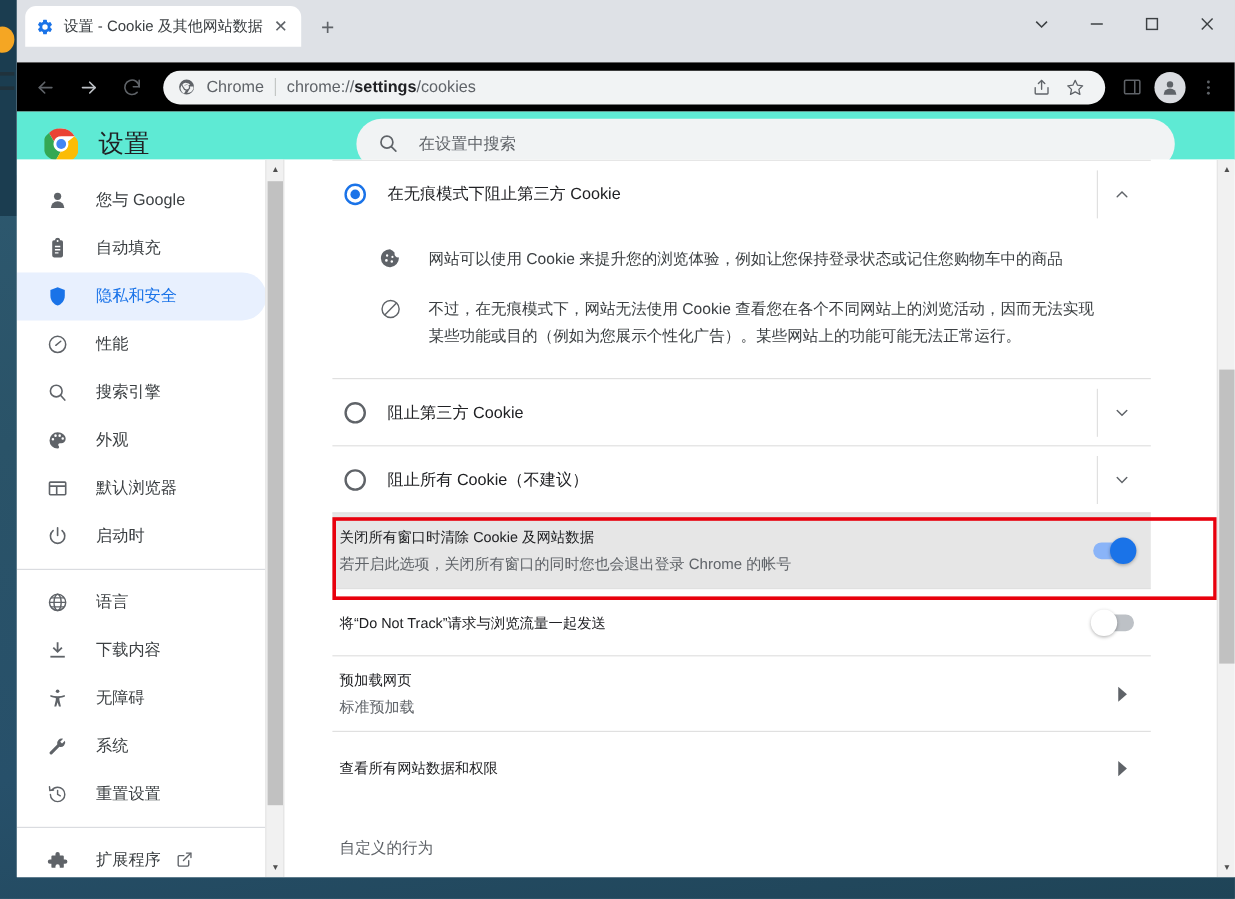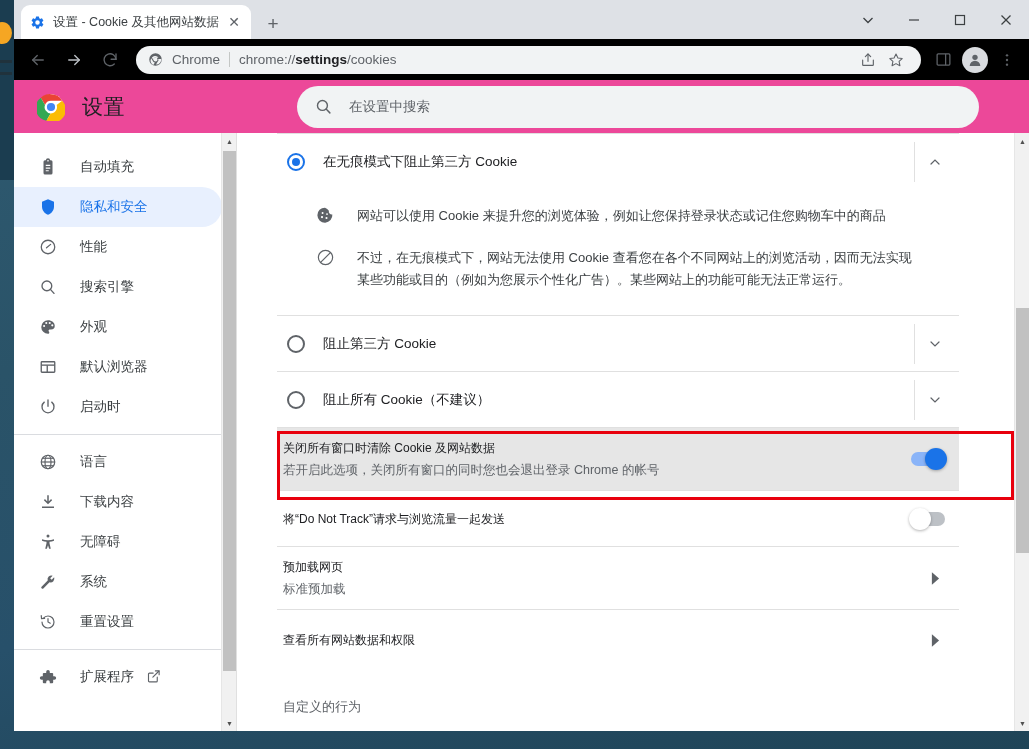--- a/index.html
+++ b/index.html
@@ -29,21 +29,21 @@
   #edge-mark1{top:60px;}
   #edge-mark2{top:72px;}
 
   
   #window{
     position:absolute;left:14px;top:0;width:1015px;height:731px;
     background:#ffffff;overflow:hidden;
   }
   
   #tabstrip{
-    position:relative;height:39px;background:#dee1e6;
+    position:relative;height:52px;background:#dee1e6;
   }
   #tab{
     position:absolute;left:7px;top:5px;height:34px;width:230px;
     background:#fff;border-radius:9px 9px 0 0;
     display:flex;align-items:center;padding:0 8px;box-sizing:border-box;
   }
   #tab .favicon{width:16px;height:16px;flex:0 0 16px;margin-right:8px;display:flex;align-items:center;justify-content:center;}
   #tab .title{
     font-size:12.5px;color:#3c4043;white-space:nowrap;overflow:hidden;
     text-overflow:ellipsis;flex:1;
@@ -90,21 +90,21 @@
     width:30px;height:30px;display:flex;align-items:center;justify-content:center;
     color:#5f6368;margin:0 1px;border-radius:50%;
   }
   #avatar{
     width:26px;height:26px;border-radius:50%;background:#dadce0;
     display:flex;align-items:center;justify-content:center;color:#5f6368;margin:0 3px;
   }
 
   
   #settings-header{
-    height:53px;background:#ec4899;display:flex;align-items:center;
+    height:53px;background:#5eead4;display:flex;align-items:center;
     position:relative;
     text-align:center;
   }
   #chrome-logo{width:28px;height:28px;margin-left:23px;}
   #settings-title{
     font-size:21px;color:#202124;margin-left:17px;letter-spacing:.5px;
   }
   #searchbox{
     position:absolute;left:283px;width:682px;height:42px;
     background:#f1f3f4;border-radius:21px;display:flex;align-items:center;
@@ -372,20 +372,29 @@
           </svg>
       </span>
       <span class="splaceholder">在设置中搜索</span>
     </div>
   </div>
 
   <div id="body-region">
 
     <div id="sidebar">
 
+      <div class="nav-item">
+        <span class="ni-icon">
+          <svg width="18" height="18" viewBox="0 0 24 24" fill="currentColor">
+              <circle cx="12" cy="7.5" r="4"></circle>
+              <path d="M4.5 20.5a7.5 7.5 0 0115 0z"></path>
+            </svg>
+        </span>
+        <span class="ni-label">您与 Google</span>
+      </div>
 
       <div class="nav-item">
         <span class="ni-icon">
           <svg width="18" height="18" viewBox="0 0 24 24" fill="currentColor">
               <path d="M16 3h-1.2a2.8 2.8 0 00-5.6 0H8a2 2 0 00-2 2v15a2 2 0 002 2h8a2 2 0 002-2V5a2 2 0 00-2-2zm-4-.3a1.1 1.1 0 110 2.2 1.1 1.1 0 010-2.2zM9 9h6v1.6H9V9zm0 3.6h6v1.6H9v-1.6zm0 3.6h4v1.6H9v-1.6z"></path>
             </svg>
         </span>
         <span class="ni-label">自动填充</span>
       </div>
 

